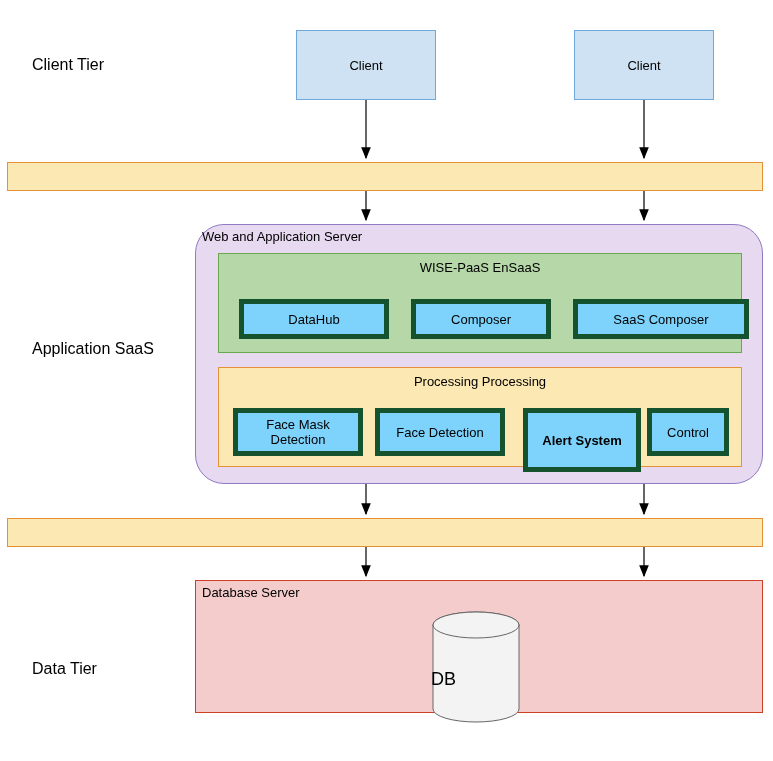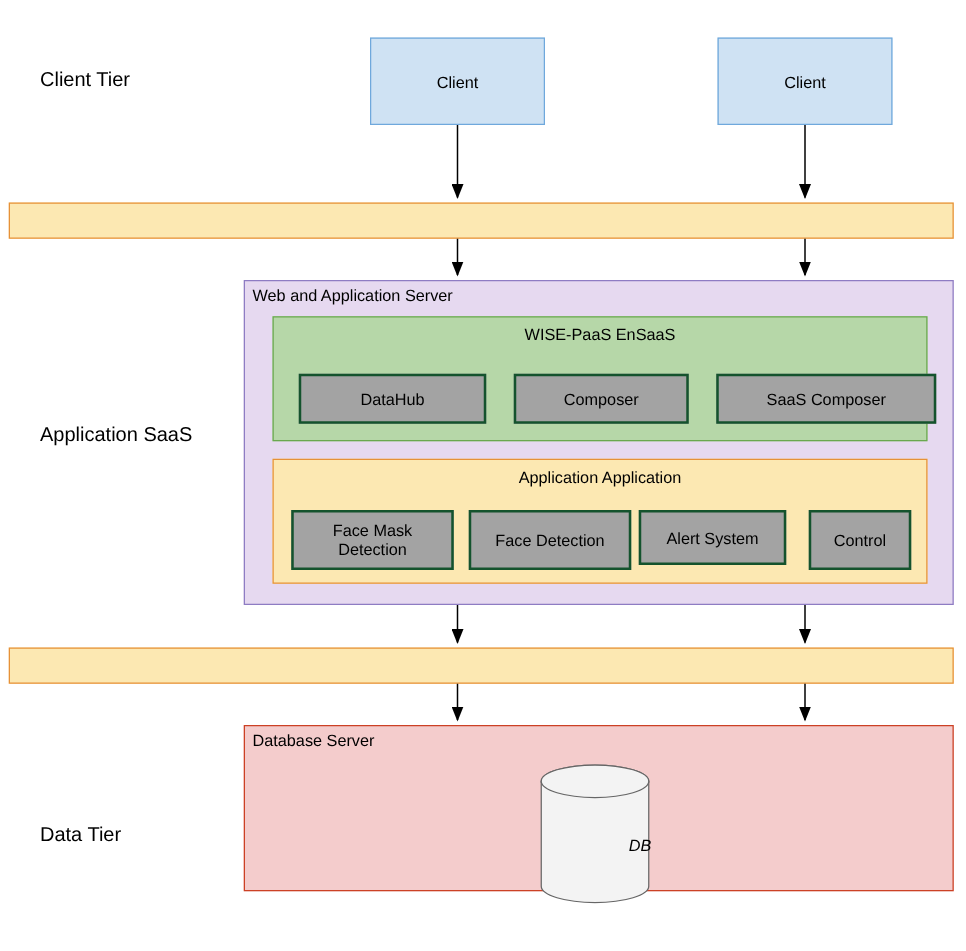--- a/index.html
+++ b/index.html
@@ -2,21 +2,21 @@
 <html><head>
 <meta charset="utf-8">
 <style>
   * { box-sizing: border-box; margin: 0; padding: 0; }
   body { font-family: Arial, sans-serif; font-size: 13px; background: #fff; width: 773px; height: 761px; position: relative; }
   .canvas { position: relative; width: 773px; height: 761px; }
   .box { position: absolute; border: 1px solid #000; display: flex; align-items: center; justify-content: center; text-align: center; }
   .label { position: absolute; font-size: 16px; }
   .tier-label { font-size: 16px; }
   .top-left-label { position: absolute; top: 4px; left: 6px; font-size: 13px; }
-  .inner-box { position: absolute; border: 2px solid #14532d; background: #a3a3a3; display: flex; align-items: center; justify-content: center; text-align: center; padding: 2px 4px; }
+  .inner-box { position: absolute; border: 5px solid #14532d; background: #7dd3fc; display: flex; align-items: center; justify-content: center; text-align: center; padding: 2px 4px; }
   .center-title { position: absolute; width: 100%; text-align: center; top: 6px; font-size: 13px; }
   svg { position: absolute; top: 0; left: 0; pointer-events: none; }
 </style>
 </head>
 <body>
 
 <div class="canvas">
 
   <div class="label tier-label" style="left:32px; top:56px;">Client Tier</div>
   <div class="label tier-label" style="left:32px; top:340px;">Application SaaS</div>
@@ -24,65 +24,65 @@
 
   <div class="box" style="left:296px; top:30px; width:140px; height:70px; background:#cfe2f3; border-color:#6fa8dc;">
     <span>Client</span>
   </div>
   <div class="box" style="left:574px; top:30px; width:140px; height:70px; background:#cfe2f3; border-color:#6fa8dc;">
     <span>Client</span>
   </div>
 
   <div class="box" style="left:7px; top:162px; width:756px; height:29px; background:#fce8b2; border-color:#e69138;"></div>
 
-  <div class="box" style="left:195px; top:224px; width:568px; height:260px; background:#e6d9f0; border-color:#8e7cc3; display:block;">
+  <div class="box" style="left:195px; top:224px; width:568px; height:260px; background:#e6d9f0; border-color:#8e7cc3; display:block;border-radius:29px;">
     <div class="top-left-label">Web and Application Server</div>
 
     <div style="position:absolute; left:22px; top:28px; width:524px; height:100px; background:#b6d7a8; border:1px solid #6aa84f;text-decoration:underline;">
       <div class="center-title">WISE-PaaS EnSaaS</div>
       <div class="inner-box" style="left:20px; top:45px; width:150px; height:40px;">
           <span>DataHub</span>
         </div>
       <div class="inner-box" style="left:192px; top:45px; width:140px; height:40px;">
           <span>Composer</span>
         </div>
       <div class="inner-box" style="left:354px; top:45px; width:176px; height:40px;">
           <span>SaaS Composer</span>
         </div>
     </div>
 
     <div style="position:absolute; left:22px; top:142px; width:524px; height:100px; background:#fce8b2; border:1px solid #e69138;">
-      <div class="center-title">Application Application</div>
+      <div class="center-title">Processing Processing</div>
       <div class="inner-box" style="left:14px; top:40px; width:130px; height:48px;">
           <span>Face Mask Detection</span>
         </div>
       <div class="inner-box" style="left:156px; top:40px; width:130px; height:48px;">
           <span>Face Detection</span>
         </div>
-      <div class="inner-box" style="left:292px; top:40px; width:118px; height:44px;">
+      <div class="inner-box" style="left:304px; top:40px; width:118px; height:64px;font-weight:bold;">
           <span>Alert System</span>
         </div>
       <div class="inner-box" style="left:428px; top:40px; width:82px; height:48px;">
           <span>Control</span>
         </div>
     </div>
   </div>
 
   <div class="box" style="left:7px; top:518px; width:756px; height:29px; background:#fce8b2; border-color:#e69138;"></div>
 
   <div class="box" style="left:195px; top:580px; width:568px; height:133px; background:#f4cccc; border-color:#cc4125; display:block;">
     <div class="top-left-label">Database Server</div>
 
     <div style="position:absolute; left:235px; top:30px; width:90px; height:112px;">
       <svg width="90" height="112" style="position:absolute;">
         <ellipse cx="45" cy="14" rx="43" ry="13" fill="#f3f3f3" stroke="#666" stroke-width="1"></ellipse>
         <path d="M 2 14 L 2 98 A 43 13 0 0 0 88 98 L 88 14" fill="#f3f3f3" stroke="#666" stroke-width="1"></path>
         <ellipse cx="45" cy="14" rx="43" ry="13" fill="#f3f3f3" stroke="#666" stroke-width="1"></ellipse>
       </svg>
-      <div style="position:absolute; width:100%; text-align:right; top:58px; font-size:13px;font-style:italic;">DB</div>
+      <div style="position:absolute; width:100%; text-align:left; top:58px; font-size:18px;">DB</div>
     </div>
   </div>
 
   <svg width="773" height="761">
     <defs>
       <marker id="arrowhead" markerWidth="10" markerHeight="8" refX="9" refY="4" orient="auto">
         <polygon points="0 0, 10 4, 0 8" fill="#000"></polygon>
       </marker>
     </defs>
 

